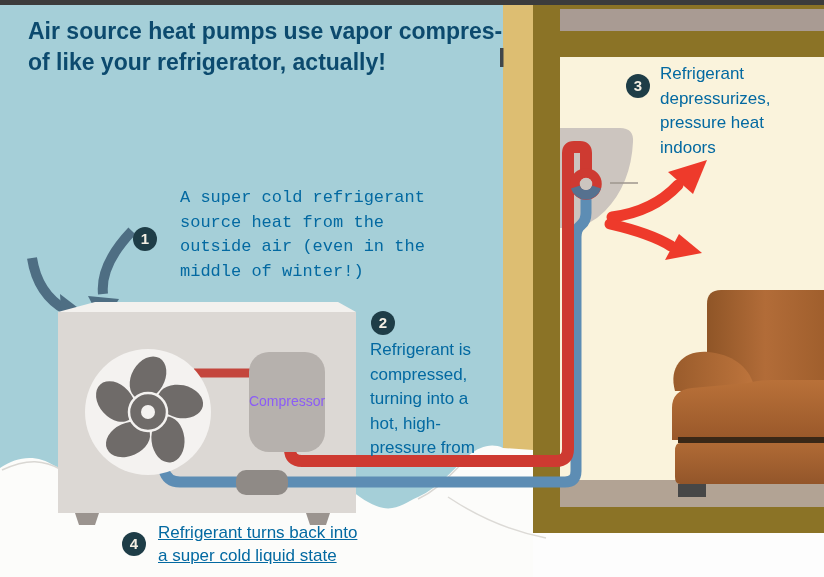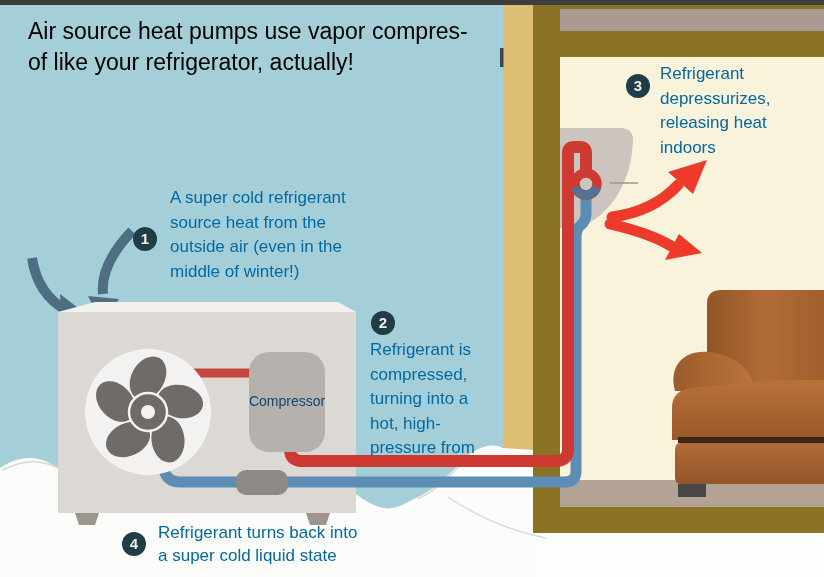--- a/index.html
+++ b/index.html
@@ -4,25 +4,25 @@
 <style>
   html,body{margin:0;padding:0;}
   body{width:824px;height:577px;overflow:hidden;font-family:"Liberation Sans",sans-serif;background:#fff;}
   #stage{position:relative;width:824px;height:577px;overflow:hidden;}
   .abs{position:absolute;}
   
   .z1{z-index:1;}
   #svg-art{position:absolute;left:0;top:0;z-index:2;}
   .z3{z-index:3;}
   
-  .title{left:28px;top:16px;width:496px;font-size:23px;line-height:31px;color:#000000;}
+  .title{left:28px;top:16px;width:496px;font-size:23px;line-height:31px;color:#0c4a6e;font-weight:bold;}
   .steptext{font-size:17px;line-height:24.5px;color:#0369a1;}
   .badge{width:24px;height:24px;border-radius:50%;background:#1e3d47;color:#f3eee2;
          font-size:15px;font-weight:bold;line-height:24px;text-align:center;}
-  .complabel{font-size:14px;line-height:18px;color:#0c4a6e;text-align:center;}
+  .complabel{font-size:14px;line-height:18px;color:#8b5cf6;text-align:center;}
 </style>
 </head>
 <body>
 
 <div id="stage">
 
   <div class="abs z1" style="left:0;top:0;width:824px;height:5px;background:#3c3c3c;"></div>
   <div class="abs z1" style="left:0;top:5px;width:503px;height:572px;background:#a5cfd8;"></div>
   <div class="abs z1" style="left:503px;top:5px;width:30px;height:572px;background:#ddbe72;"></div>
   <div class="abs z1" style="left:533px;top:5px;width:27px;height:528px;background:#8b7326;"></div>
@@ -142,45 +142,45 @@
       <rect x="678" y="484" width="28" height="13" fill="#474747"></rect>
     </g>
   </svg>
 
   <div class="abs z3 title">
     <div>Air source heat pumps use vapor compres-</div>
     <div>of like your refrigerator, actually!</div>
   </div>
 
   <div class="abs z3 badge" style="left:133px;top:227px;">1</div>
-  <div class="abs z3 steptext" style="left:170px;top:186px;">
+  <div class="abs z3 steptext" style="left:180px;top:186px;font-family:Liberation Mono, monospace;">
     <div>A super cold refrigerant</div>
     <div>source heat from the</div>
     <div>outside air (even in the</div>
     <div>middle of winter!)</div>
   </div>
 
   <div class="abs z3 badge" style="left:371px;top:311px;">2</div>
   <div class="abs z3 steptext" style="left:370px;top:338px;">
     <div>Refrigerant is</div>
     <div>compressed,</div>
     <div>turning into a</div>
     <div>hot, high-</div>
     <div>pressure from</div>
   </div>
 
   <div class="abs z3 badge" style="left:626px;top:74px;">3</div>
   <div class="abs z3 steptext" style="left:660px;top:62px;">
     <div>Refrigerant</div>
     <div>depressurizes,</div>
-    <div>releasing heat</div>
+    <div>pressure heat</div>
     <div>indoors</div>
   </div>
 
   <div class="abs z3 badge" style="left:122px;top:532px;">4</div>
-  <div class="abs z3 steptext" style="left:158px;top:521px;line-height:23px;">
+  <div class="abs z3 steptext" style="left:158px;top:521px;line-height:23px;text-decoration:underline;">
     <div>Refrigerant turns back into</div>
     <div>a super cold liquid state</div>
   </div>
 
   <div class="abs z3 complabel" style="left:247px;top:392px;width:80px;">Compressor</div>
 
 </div>
 
 </body></html>

